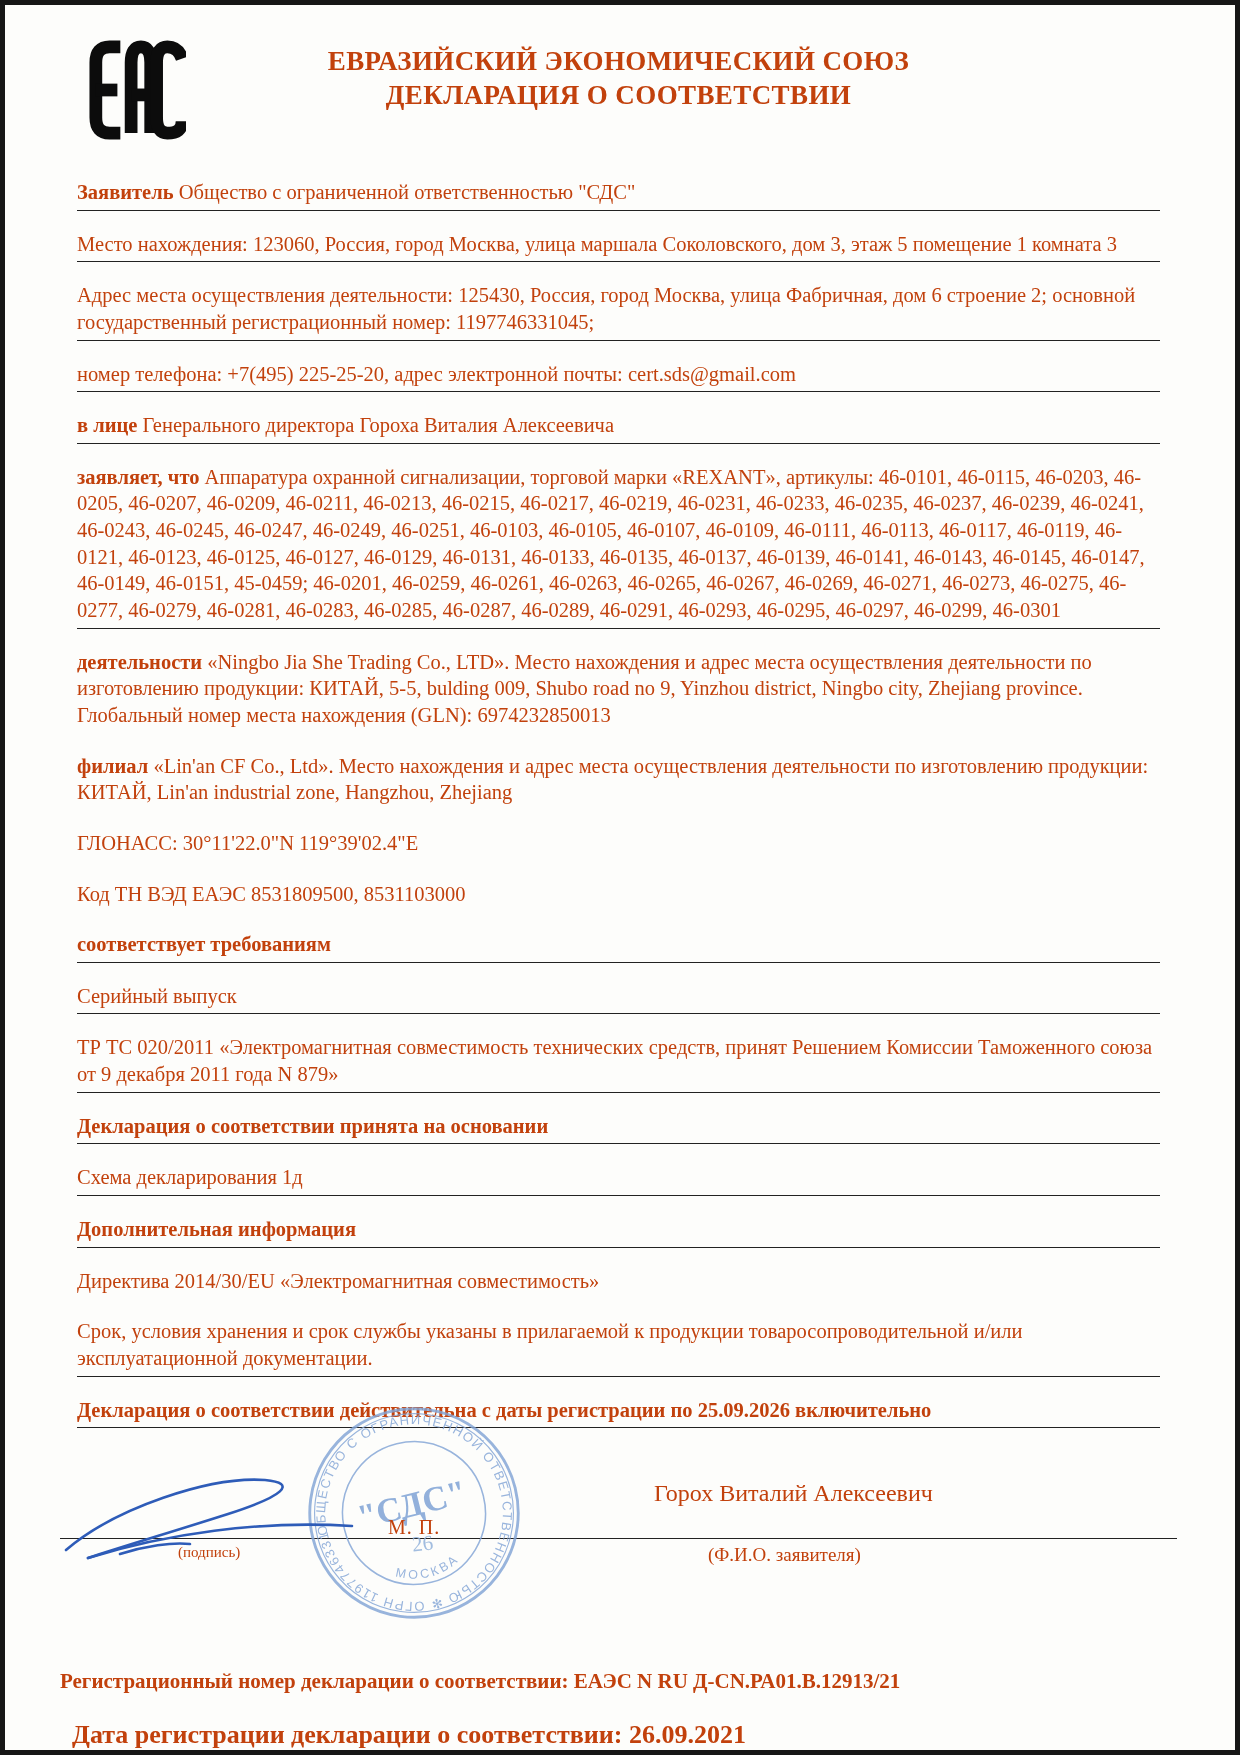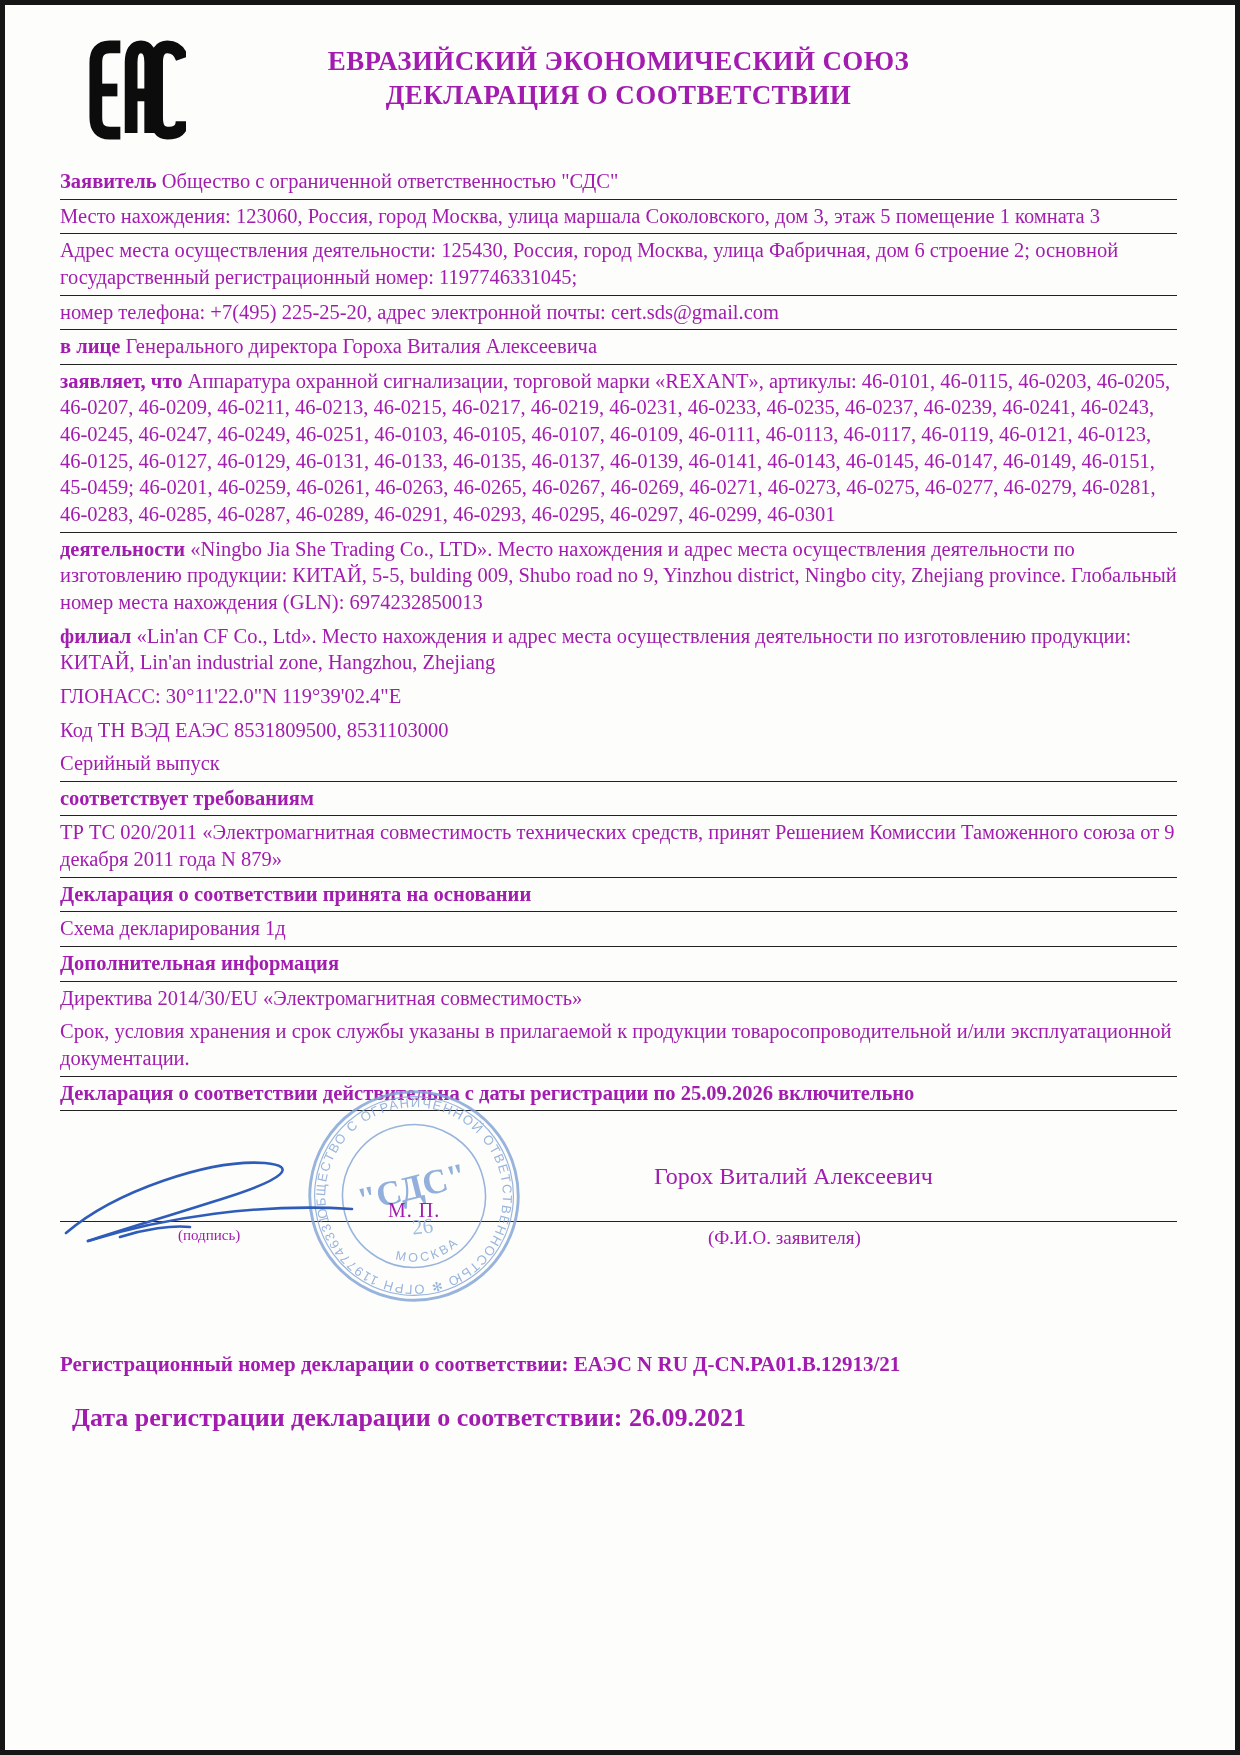--- a/index.html
+++ b/index.html
@@ -1,27 +1,27 @@
 <!DOCTYPE html>
 <html><head>
 <meta charset="utf-8">
 <style>
   html,body{margin:0;padding:0;background:#ffffff;}
   .page{
     width:1240px;height:1755px;box-sizing:border-box;position:relative;
     background:#fdfdfb;border:5px solid #161616;overflow:hidden;
-    font-family:"Liberation Serif", serif;color:#a21caf;
+    font-family:"Liberation Serif", serif;color:#c2410c;
     padding:26px 58px 0 55px;
   }
   
   .doc-header{position:relative;height:128px;margin-bottom:6px;}
   .eac-logo{position:absolute;left:28px;top:6px;width:98px;height:106px;}
   .titles{text-align:center;padding-top:14px;font-weight:bold;font-size:27px;line-height:1.25;letter-spacing:.4px;}
   
-  .row{margin:0;padding:3px 0 4px;font-size:20.5px;line-height:1.3;}
+  .row{margin:17px;padding:3px 0 4px;font-size:20.5px;line-height:1.3;}
   .ruled{border-bottom:1.6px solid #222;}
   .bold{font-weight:bold;}
   .lbl{font-weight:bold;}
   
   .sig-block{position:relative;height:188px;margin-top:22px;}
   .sig-svg{position:absolute;left:0;top:0;width:300px;height:125px;z-index:3;}
   .stamp-wrap{position:absolute;left:243px;top:-48px;width:222px;height:222px;transform:rotate(-14deg);opacity:.82;z-index:2;pointer-events:none;}
   .sig-line{position:absolute;left:0;right:0;top:88px;border-top:1.6px solid #222;z-index:1;}
   .mp{position:absolute;left:328px;top:66px;font-size:20px;z-index:4;letter-spacing:1px;}
   .sig-caption{position:absolute;left:118px;top:94px;font-size:15px;}
@@ -82,23 +82,23 @@
 
   <p class="row">
     <span class="lbl">филиал</span>
     <span>«Lin'an CF Co., Ltd». Место нахождения и адрес места осуществления деятельности по изготовлению продукции: КИТАЙ, Lin'an industrial zone, Hangzhou, Zhejiang</span>
   </p>
 
   <p class="row">ГЛОНАСС: 30°11'22.0"N 119°39'02.4"E</p>
 
   <p class="row">Код ТН ВЭД ЕАЭС 8531809500, 8531103000</p>
 
+  <p class="row ruled bold">соответствует требованиям</p>
+
   <p class="row ruled">Серийный выпуск</p>
-
-  <p class="row ruled bold">соответствует требованиям</p>
 
   <p class="row ruled">ТР ТС 020/2011 «Электромагнитная совместимость технических средств, принят Решением Комиссии Таможенного союза от 9 декабря 2011 года N 879»</p>
 
   <p class="row ruled bold">Декларация о соответствии принята на основании</p>
 
 
   <p class="row ruled">Схема декларирования 1д</p>
 
   <p class="row ruled bold">Дополнительная информация</p>
 

